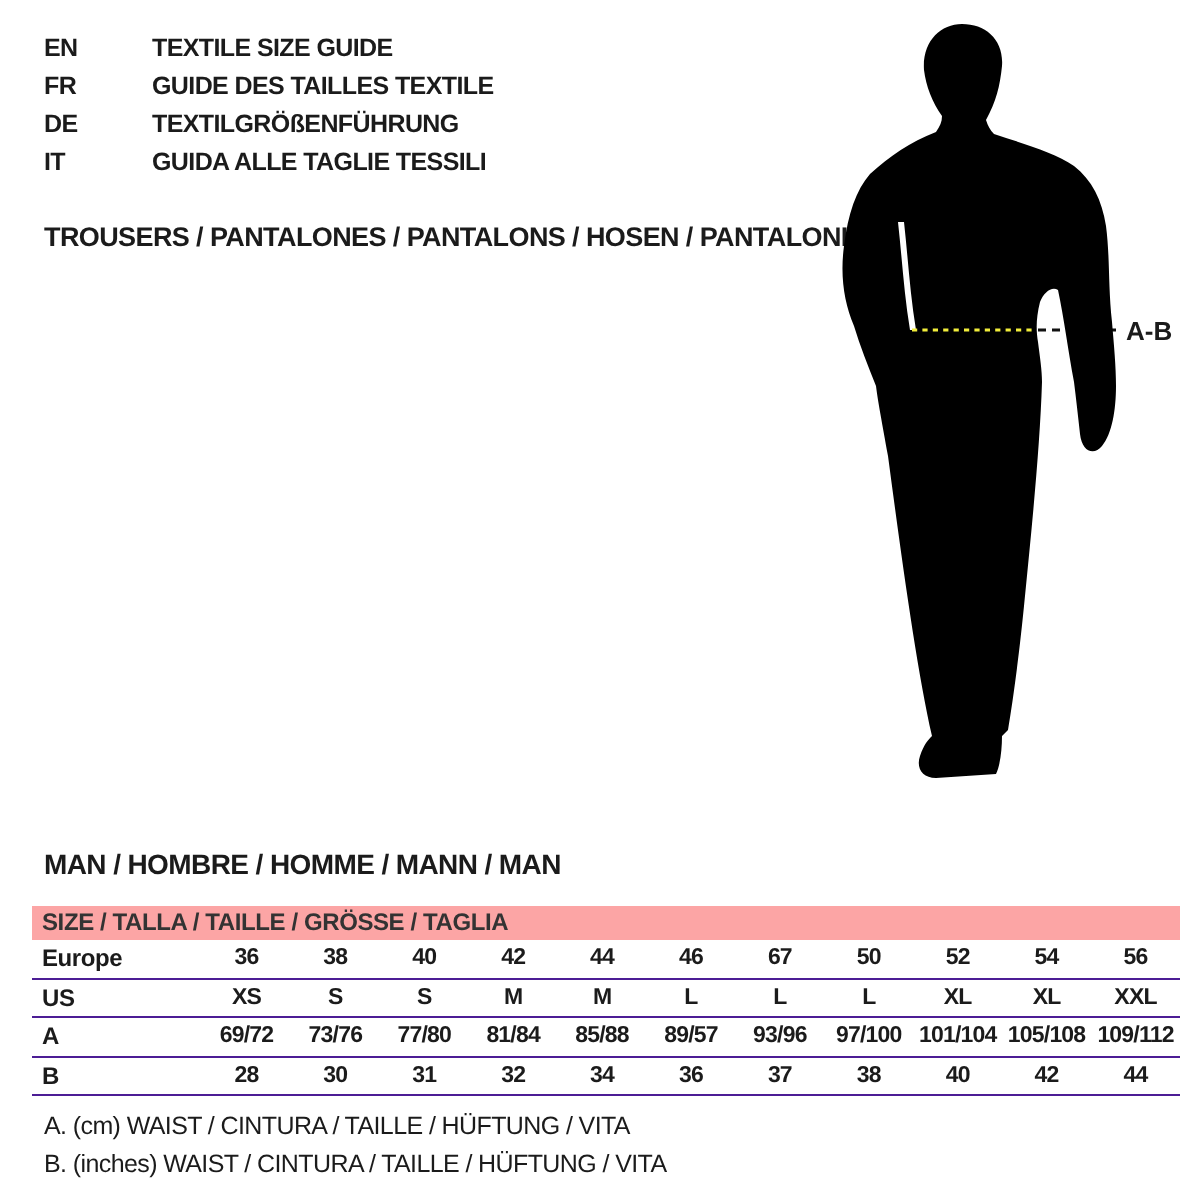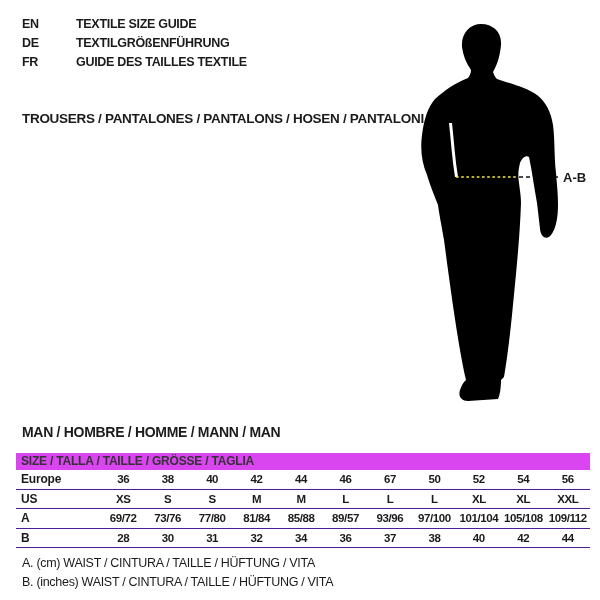--- a/index.html
+++ b/index.html
@@ -14,57 +14,61 @@
   .lang-code{width:38px;font-weight:bold;font-size:12.5px;letter-spacing:-0.3px;}
   .lang-label{font-weight:bold;font-size:12.5px;letter-spacing:-0.3px;white-space:nowrap;}
 
   
   .product-heading{
     position:absolute;left:22px;top:111px;font-weight:bold;font-size:13.5px;
     letter-spacing:-0.3px;white-space:nowrap;
   }
 
   
-  .figure-wrap{position:absolute;left:400px;top:15px;width:200px;height:420px;}
+  .figure-wrap{position:absolute;left:400px;top:3px;width:200px;height:420px;}
 
   
   .section-heading{
     position:absolute;left:22px;top:424px;font-weight:bold;font-size:14px;
     letter-spacing:-0.3px;white-space:nowrap;
   }
 
   
   .size-table{position:absolute;left:16px;top:453px;width:574px;}
   .size-table-header{
-    height:17px;line-height:17px;background:#d946ef;color:#333333;
+    height:17px;line-height:17px;background:#fca5a5;color:#333333;
     font-weight:bold;font-size:12px;letter-spacing:-0.2px;padding-left:5px;
   }
   .size-row{display:flex;height:18.5px;align-items:center;border-bottom:1px solid #4c1d95;}
   .size-row-label{width:80px;padding-left:5px;font-weight:bold;font-size:12px;letter-spacing:-0.2px;}
   .size-cell{flex:1;text-align:center;font-weight:bold;font-size:11.5px;letter-spacing:-0.4px;white-space:nowrap;}
 
   
   .notes{position:absolute;left:22px;top:556px;}
   .note-line{height:18.5px;font-weight:normal;font-size:12.5px;letter-spacing:-0.3px;white-space:nowrap;}
 </style>
 </head>
 <body>
 
 <div class="langs">
     <div class="lang-row">
     <span class="lang-code">EN</span>
     <span class="lang-label">TEXTILE SIZE GUIDE</span>
   </div>
     <div class="lang-row">
+    <span class="lang-code">FR</span>
+    <span class="lang-label">GUIDE DES TAILLES TEXTILE</span>
+  </div>
+    <div class="lang-row">
     <span class="lang-code">DE</span>
     <span class="lang-label">TEXTILGRÖßENFÜHRUNG</span>
   </div>
     <div class="lang-row">
-    <span class="lang-code">FR</span>
-    <span class="lang-label">GUIDE DES TAILLES TEXTILE</span>
+    <span class="lang-code">IT</span>
+    <span class="lang-label">GUIDA ALLE TAGLIE TESSILI</span>
   </div>
   </div>
 
 <div class="product-heading">TROUSERS / PANTALONES / PANTALONS / HOSEN / PANTALONI</div>
 
 <div class="figure-wrap">
   <svg width="200" height="420" viewBox="0 0 200 420" xmlns="http://www.w3.org/2000/svg">
 
     <line x1="112" y1="162" x2="159" y2="162" stroke="#111111" stroke-width="1.4" stroke-dasharray="4 3"></line>
 

